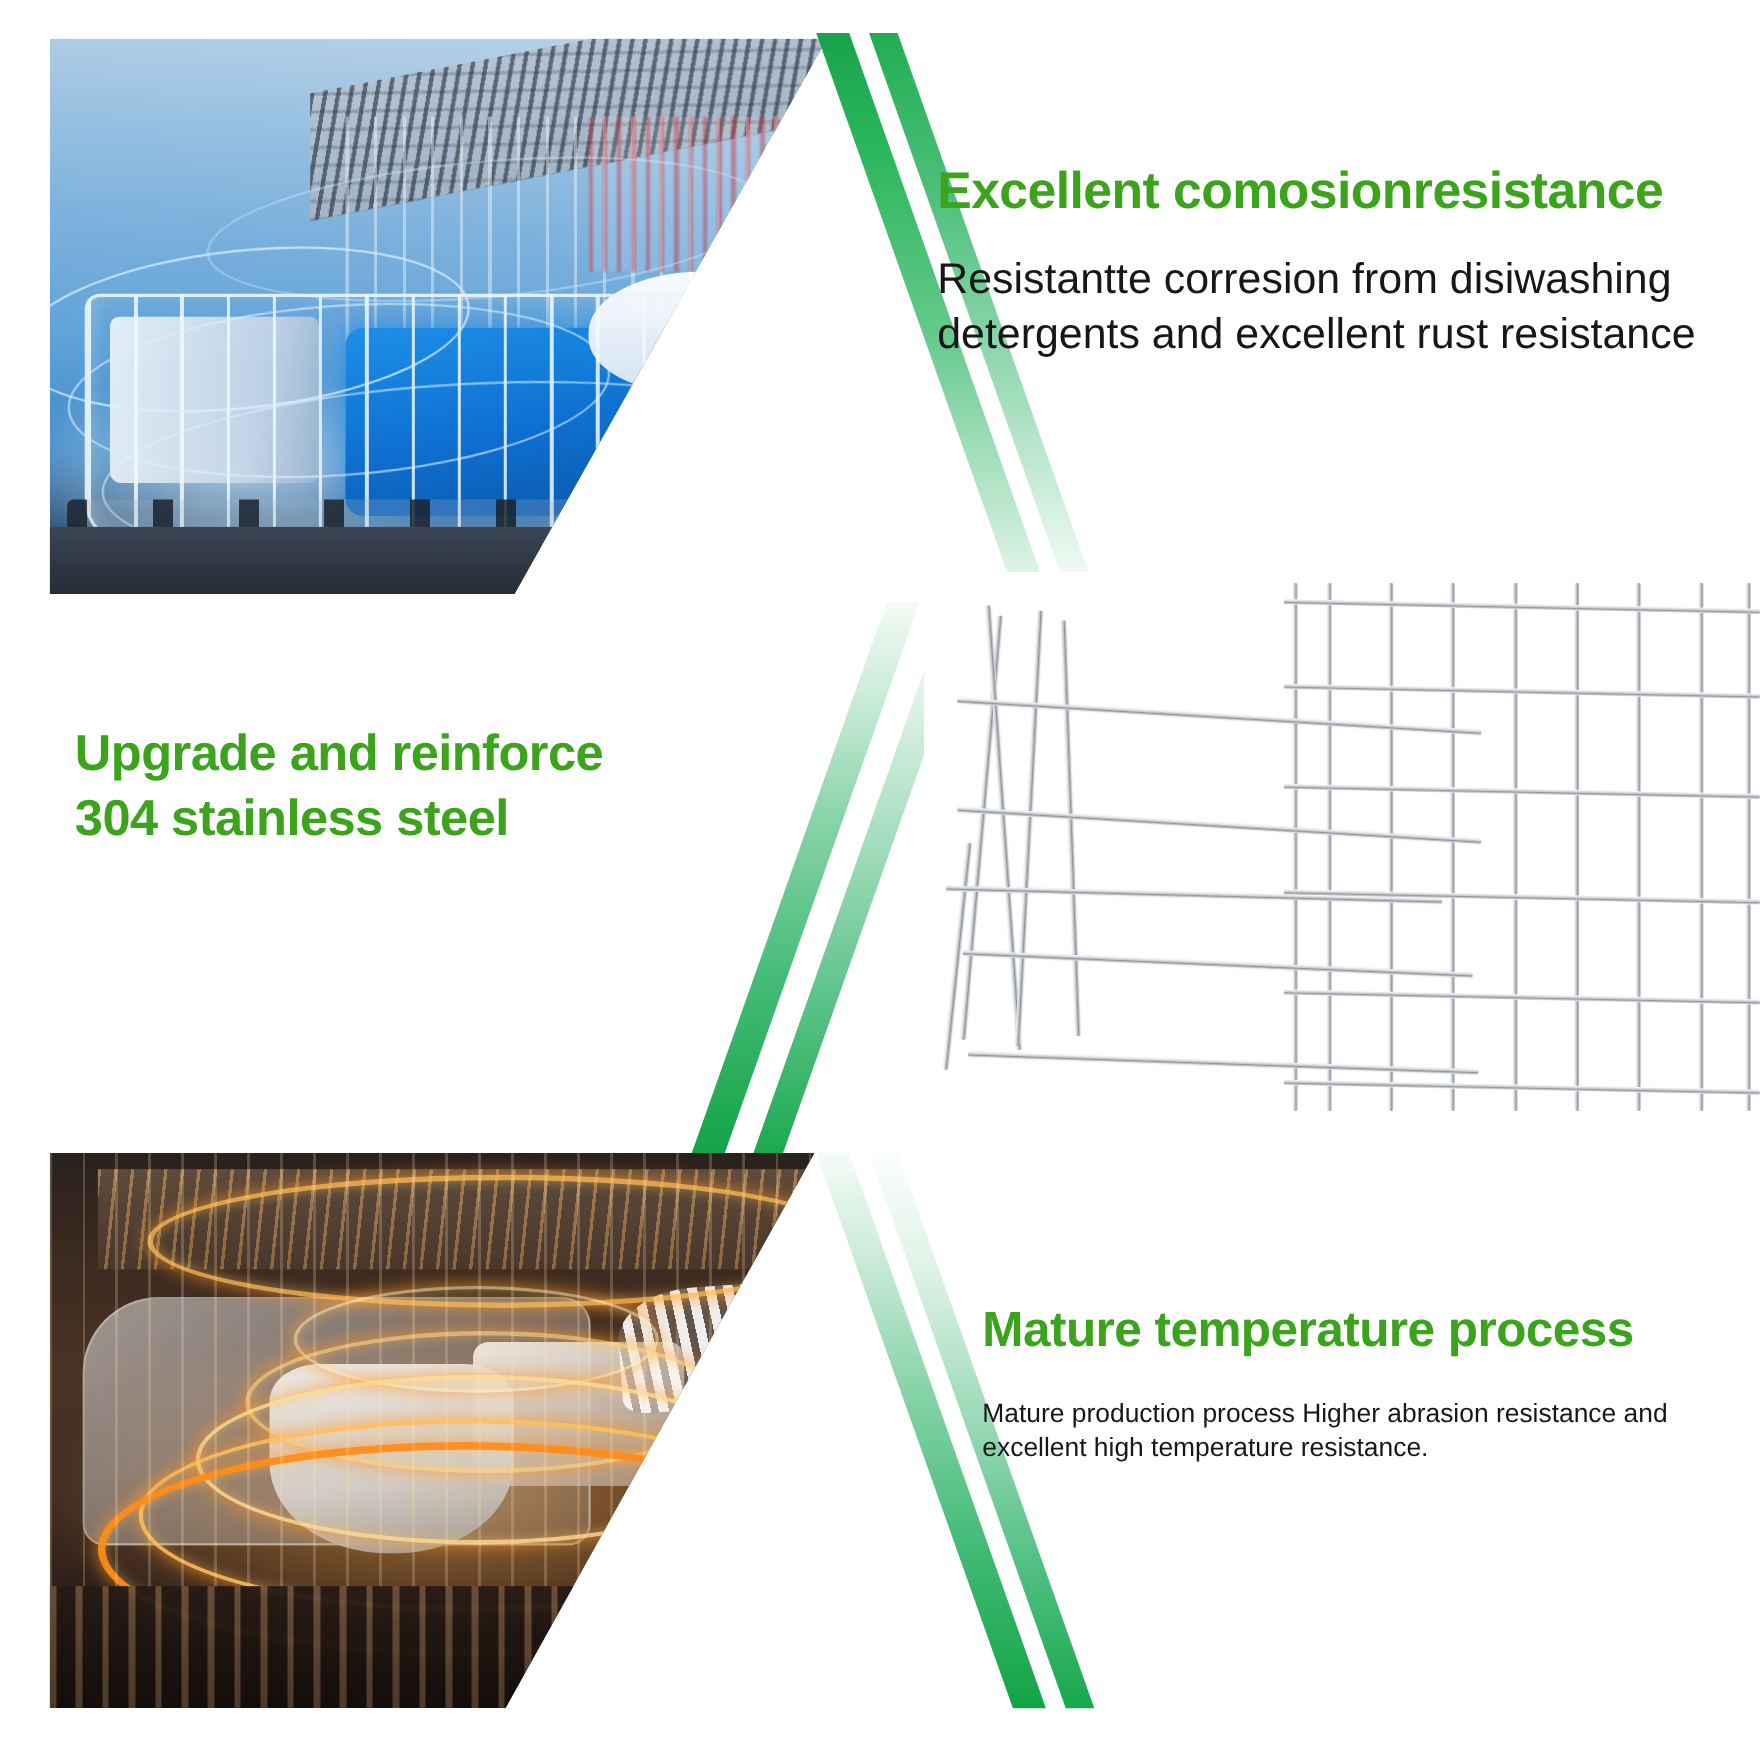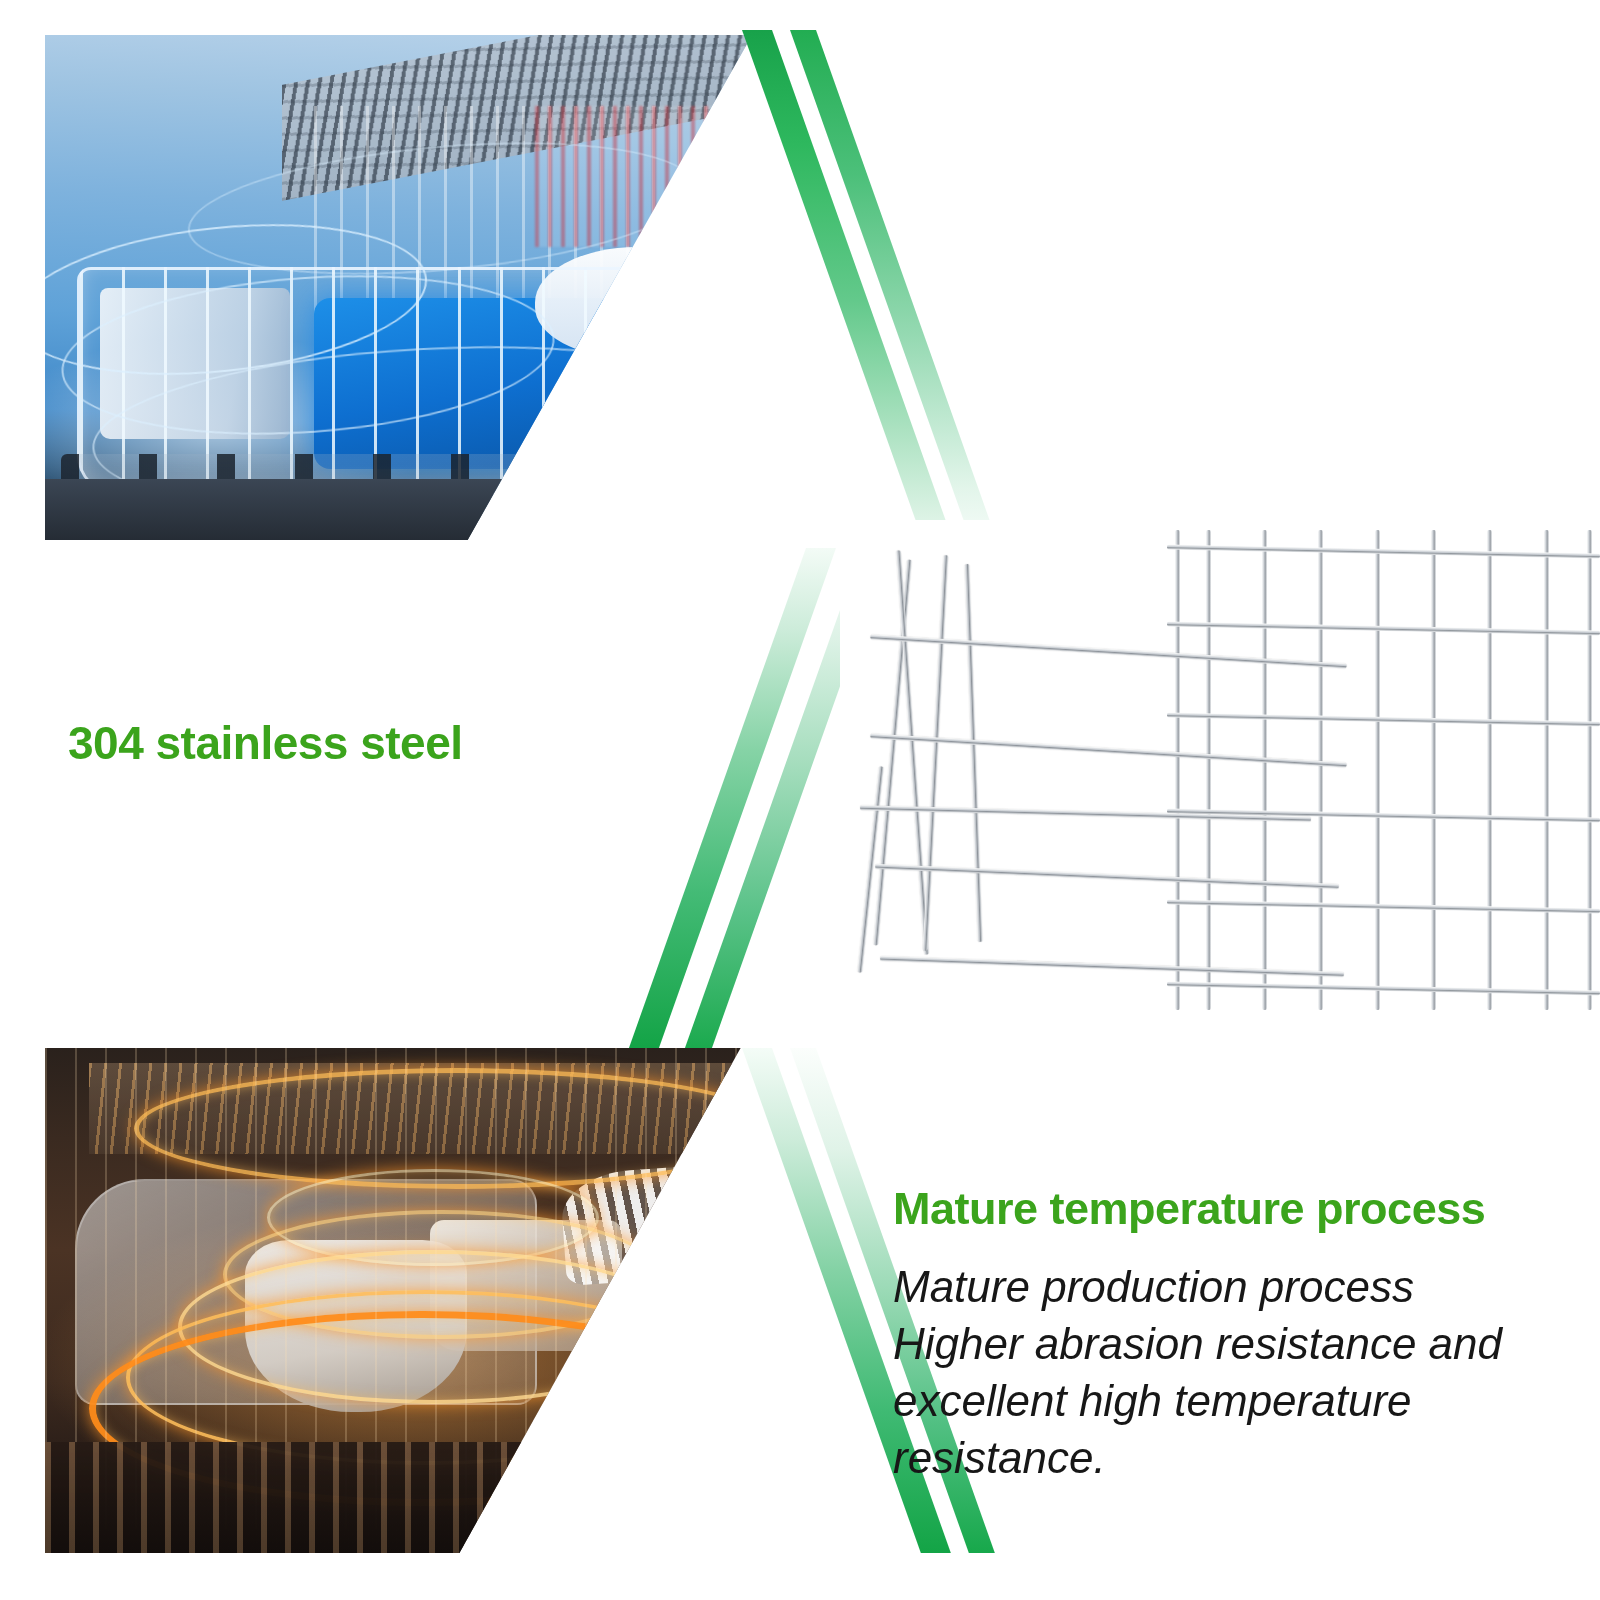--- a/index.html
+++ b/index.html
@@ -325,21 +325,21 @@
 
   #text-corrosion { left: 852px; top: 148px; width: 700px; }
   #text-corrosion .headline { font-size: 47px; }
   #text-corrosion .body-copy { font-size: 39px; margin-top: 30px; }
 
   #text-upgrade { left: 68px; top: 655px; width: 600px; }
   #text-upgrade .headline { font-size: 46px; line-height: 1.28; }
 
   #text-mature { left: 893px; top: 1185px; width: 660px; }
   #text-mature .headline { font-size: 45px; }
-  #text-mature .body-copy { font-size: 44px; margin-top: 24px; font-style: italic; }
+  #text-mature .body-copy { font-size: 24px; margin-top: 36px; }
 </style>
 </head>
 <body>
 
 <div class="page">
 
   <div class="photo" id="photo-top-left">
     <div class="blue-scene">
       <div class="blue-top-rack"></div>
       <div class="blue-wall-bars"></div>
@@ -353,27 +353,31 @@
       <div class="blue-swirl bs2"></div>
       <div class="blue-swirl bs3"></div>
       <div class="blue-wheels"></div>
       <div class="blue-floor"></div>
     </div>
   </div>
 
   <div class="stripe" id="stripe-top-a"></div>
   <div class="stripe" id="stripe-top-b"></div>
 
+  <div class="txt-block" id="text-corrosion">
+    <h2 class="headline">Excellent comosionresistance</h2>
+    <p class="body-copy">Resistantte corresion from disiwashing detergents and excellent rust resistance</p>
+  </div>
 
   <div class="stripe" id="stripe-mid-a"></div>
   <div class="stripe" id="stripe-mid-b"></div>
 
   <div class="txt-block" id="text-upgrade">
     <h2 class="headline">
-      <br>
+      <span>Upgrade and reinforce</span><br>
       <span>304 stainless steel</span>
     </h2>
   </div>
 
   <div class="photo" id="photo-rack">
     <div class="rack-wrap">
 
       <div class="rack-right-grid">
         <div class="grid-vert" style="left:2%;"></div>
         <div class="grid-vert" style="left:9%;"></div>

